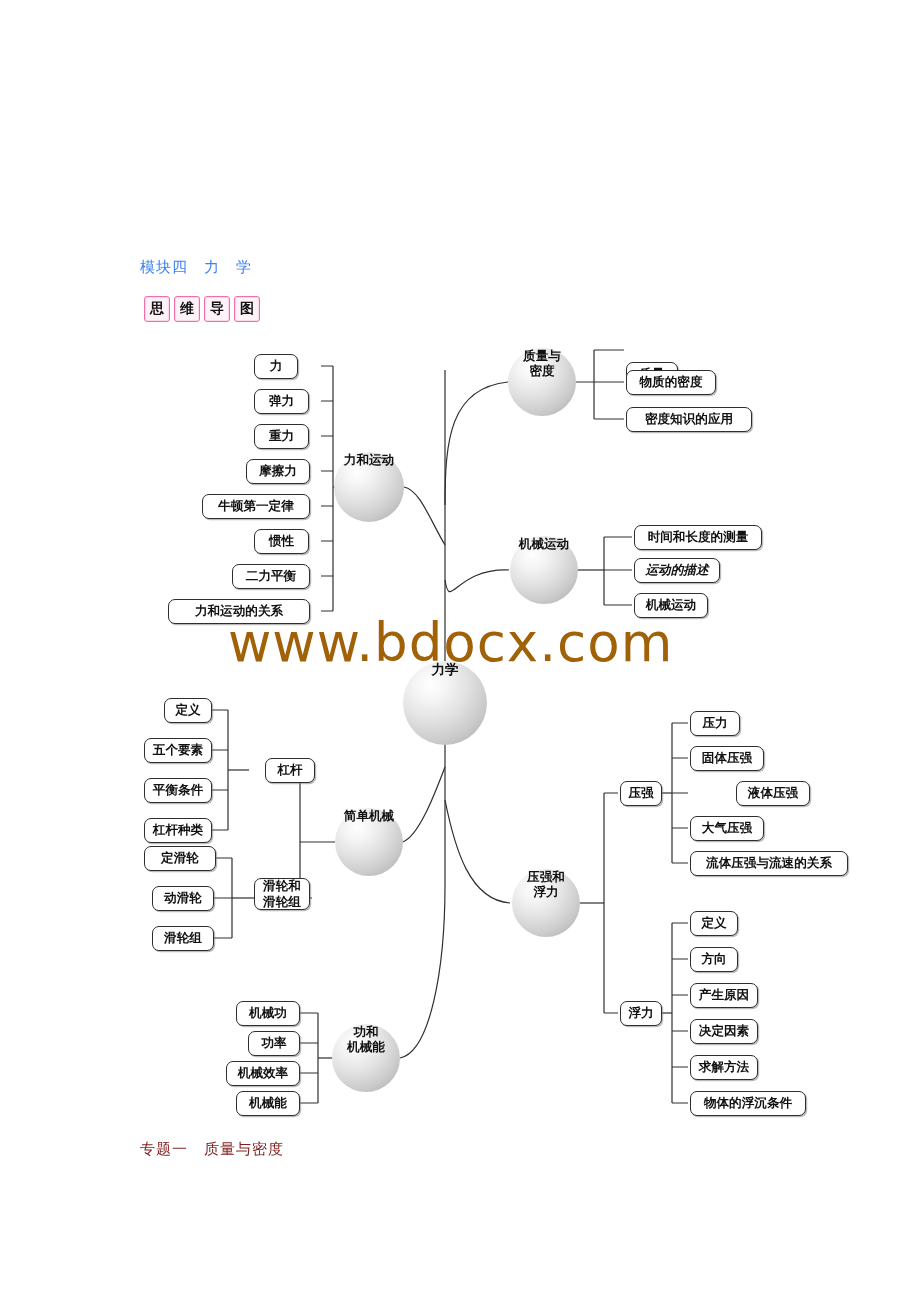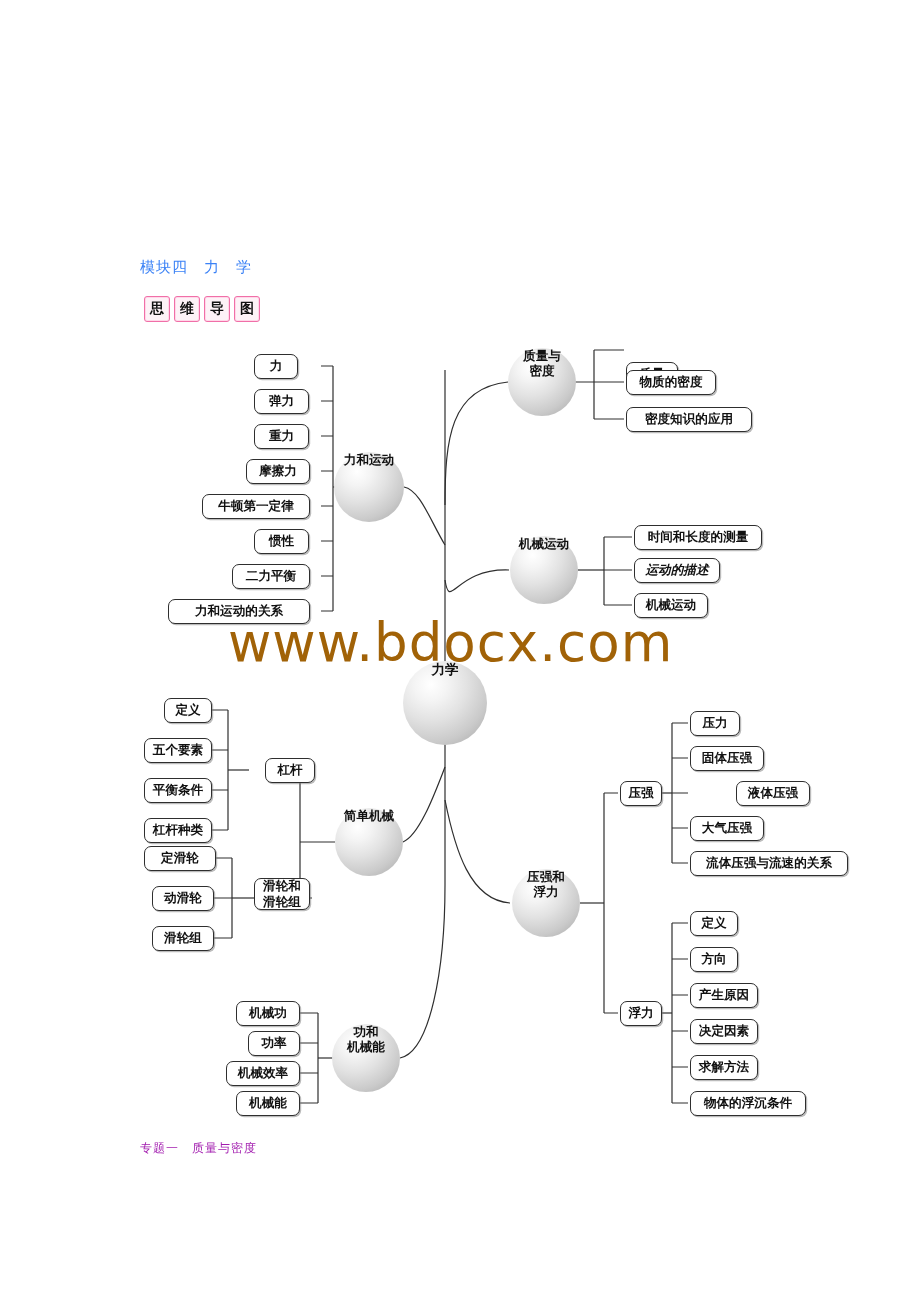--- a/index.html
+++ b/index.html
@@ -17,21 +17,21 @@
     font-family:"DejaVu Sans","Liberation Sans",sans-serif;
     font-size:21.5px;font-weight:bold;color:#0d0d0d;
     letter-spacing:.2px;white-space:nowrap;
   }
   .module-line{
     position:absolute;left:140px;top:258px;
     font-size:15px;color:#3b82f6;letter-spacing:1px;white-space:nowrap;
   }
   .footer-line{
     position:absolute;left:140px;top:1140px;
-    font-size:12px;color:#a21caf;letter-spacing:1px;white-space:nowrap;
+    font-size:15px;color:#7f1d1d;letter-spacing:1px;white-space:nowrap;
   }
 
   
   .badge-row{position:absolute;left:144px;top:296px;display:flex;gap:4px;}
   .badge-char{
     width:24px;height:24px;
     border:1.6px solid #f06fa8;border-radius:3px;
     background:#fdf2f7;
     display:flex;align-items:center;justify-content:center;
     font-family:"DejaVu Sans","Liberation Sans",sans-serif;

